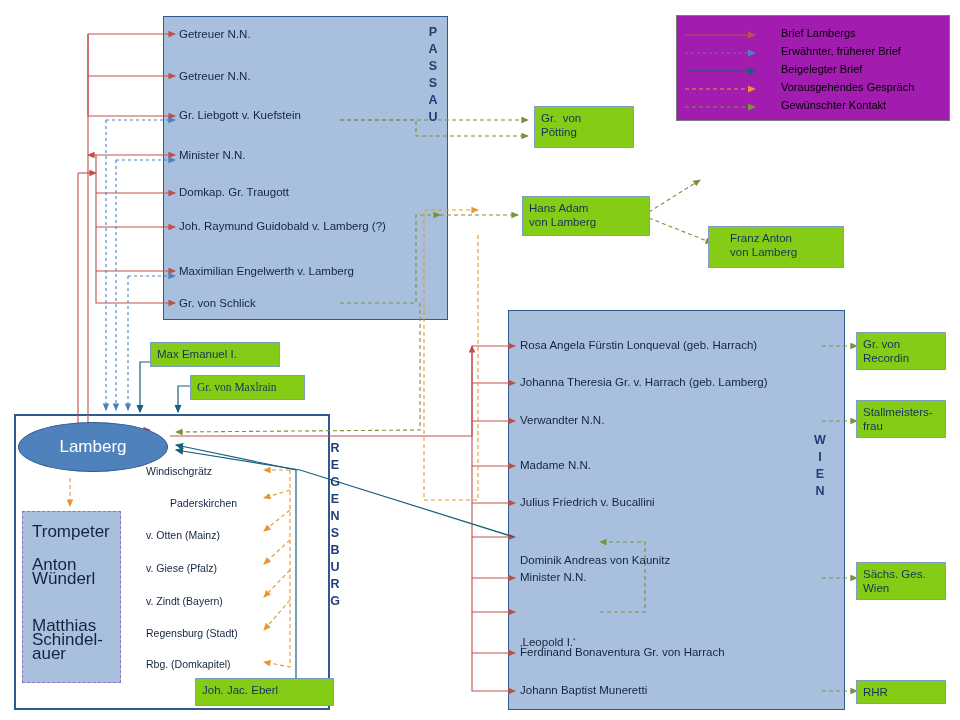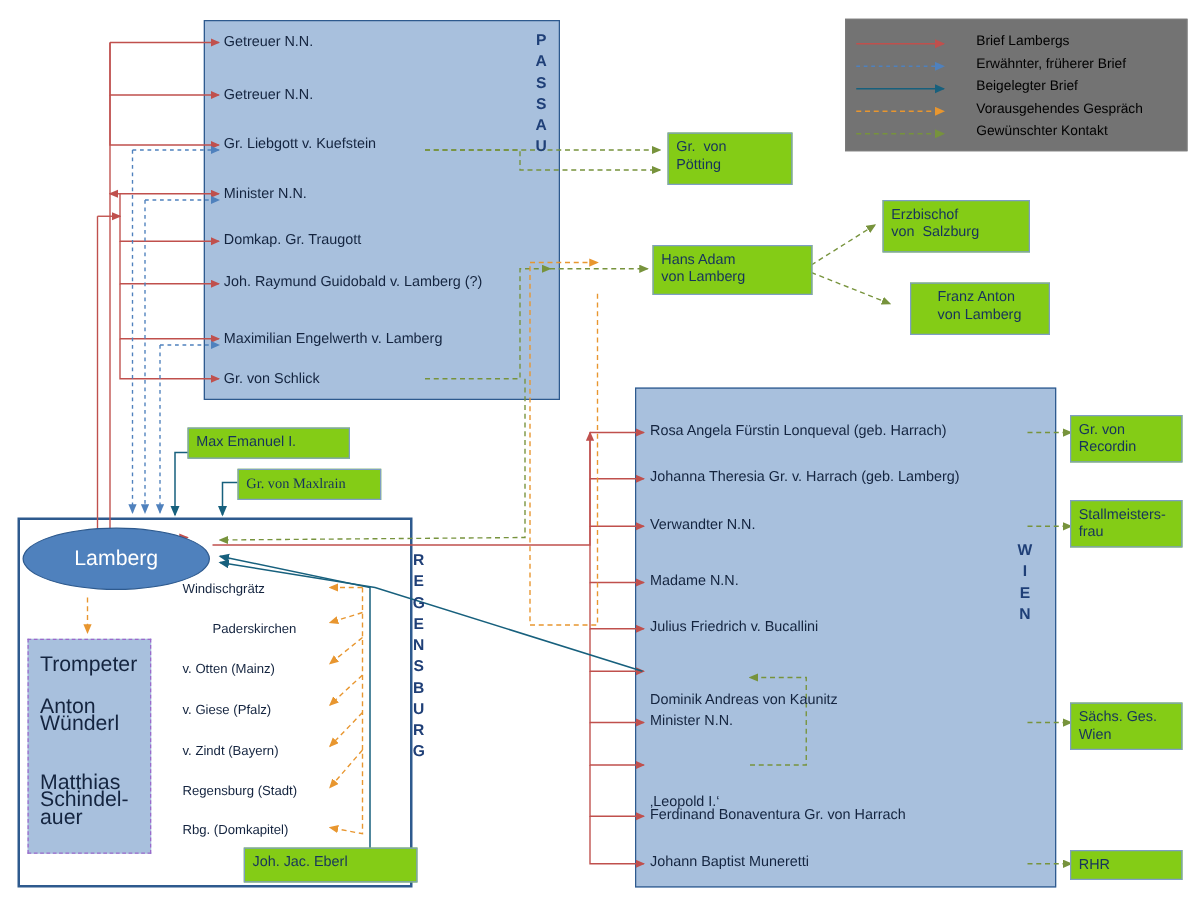--- a/index.html
+++ b/index.html
@@ -91,21 +91,21 @@
     border: 1px solid #2e5a8e;
     color: #ffffff;
     font-size: 17px;
     display: flex;
     align-items: center;
     justify-content: center;
   }
   .legend {
     position: absolute;
     left: 676px; top: 15px; width: 272px; height: 104px;
-    background: #737373;
+    background: #a21caf;
     border: 1px solid #7a7a7a;
   }
   .legend-row {
     position: absolute;
     left: 8px;
     height: 18px;
     width: 258px;
     font-size: 11px;
     color: #000000;
   }
@@ -272,24 +272,22 @@
   <div class="ellipse">
     <span>Lamberg</span>
   </div>
 
   <div class="node" style="left:534px; top:106px; width:100px; height:42px; white-space:pre;">Gr.  von
 Pötting</div>
 
   <div class="node" style="left:522px; top:196px; width:128px; height:40px; white-space:pre;">Hans Adam
 von Lamberg</div>
 
-  <div class="node" style="left:706px; top:160px; width:118px; height:42px; white-space:pre;">Erzbischof
-von  Salzburg</div>
-
-  <div class="node" style="left:728px; top:226px; width:112px; height:42px; white-space:pre;padding-left:21px;">Franz Anton
+
+  <div class="node" style="left:708px; top:226px; width:136px; height:42px; white-space:pre;padding-left:21px;">Franz Anton
 von Lamberg</div>
 
   <div class="node" style="left:150px; top:342px; width:130px; height:25px;">Max Emanuel I.</div>
 
   <div class="node" style="left:190px; top:375px; width:115px; height:25px;font-family:Liberation Serif, serif;">Gr. von Maxlrain</div>
 
   <div class="node" style="left:195px; top:678px; width:139px; height:28px;">Joh.  Jac. Eberl</div>
 
   <div class="node" style="left:856px; top:332px; width:90px; height:38px; white-space:pre;">Gr. von
 Recordin</div>

